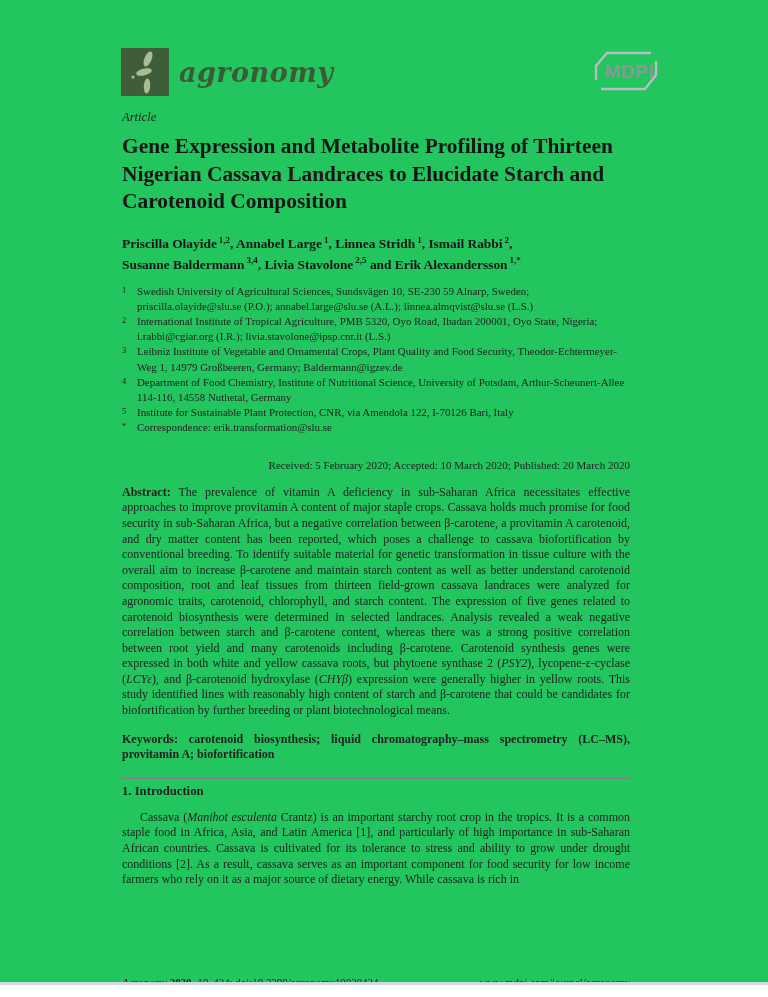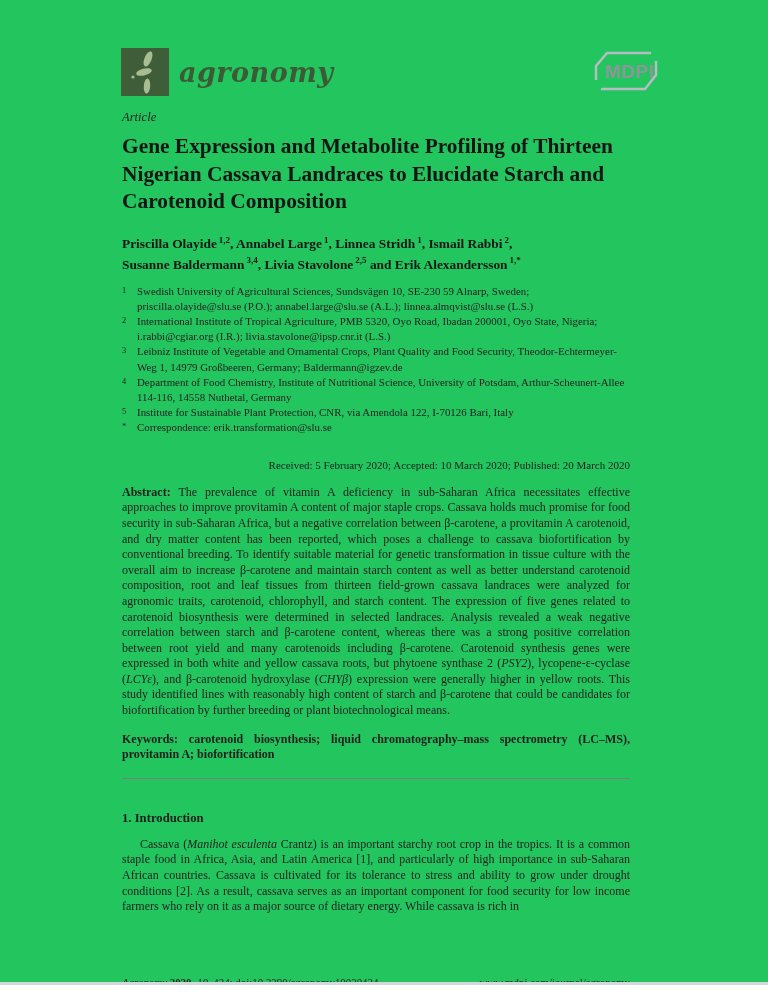--- a/index.html
+++ b/index.html
@@ -21,21 +21,21 @@
   .authors sup { font-size:9px; margin-left:2px; }
   .affils { margin-top:10px; font-size:10.9px; line-height:1.38; color:#222; }
   .affil-row { display:flex; }
   .affil-sup { flex:0 0 15px; font-size:8.4px; padding-top:1px; }
   .affil-text { flex:1; }
   .dates { margin-top:24px; font-size:11px;text-align:right; }
   .para { font-size:12px; line-height:1.3; text-align:justify; }
   .abstract { margin-top:14px; }
   .keywords { margin-top:13px;font-weight:bold; }
   .divider { margin-top:15px; border:none; border-top:1px solid #7e7e7e; height:0; }
-  .section-heading { margin-top:32px; font-size:12.7px; font-weight:bold; }
+  .section-heading { margin-top:5px; font-size:12.7px; font-weight:bold; }
   .intro-para { margin-top:11px; text-indent:18px; }
   .it { font-style:italic; }
   .bd { font-weight:bold; }
 
   
   .footer { position:absolute; left:122px; top:976px; width:508px; display:flex; justify-content:space-between; font-size:10.9px; color:#222; }
   .footer-link { color:#222; text-decoration:none; }
   .bottom-edge { position:absolute; left:0; right:0; bottom:0; height:3px; background:#d2d8dc; }
 </style>
 </head>

